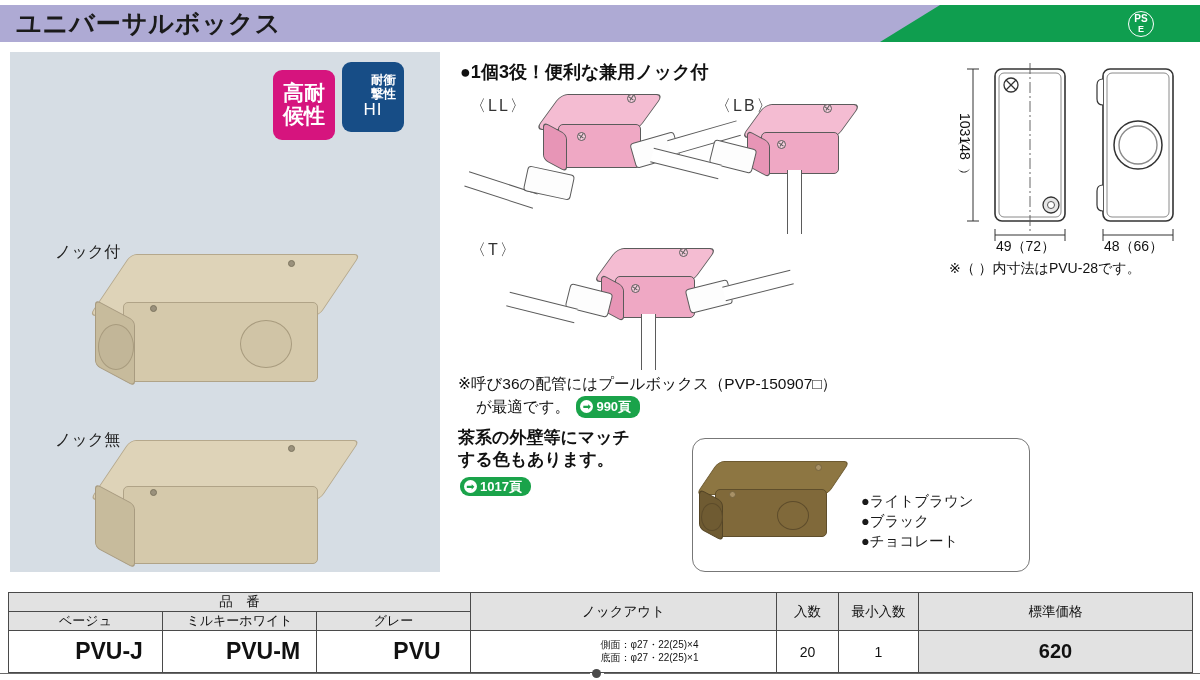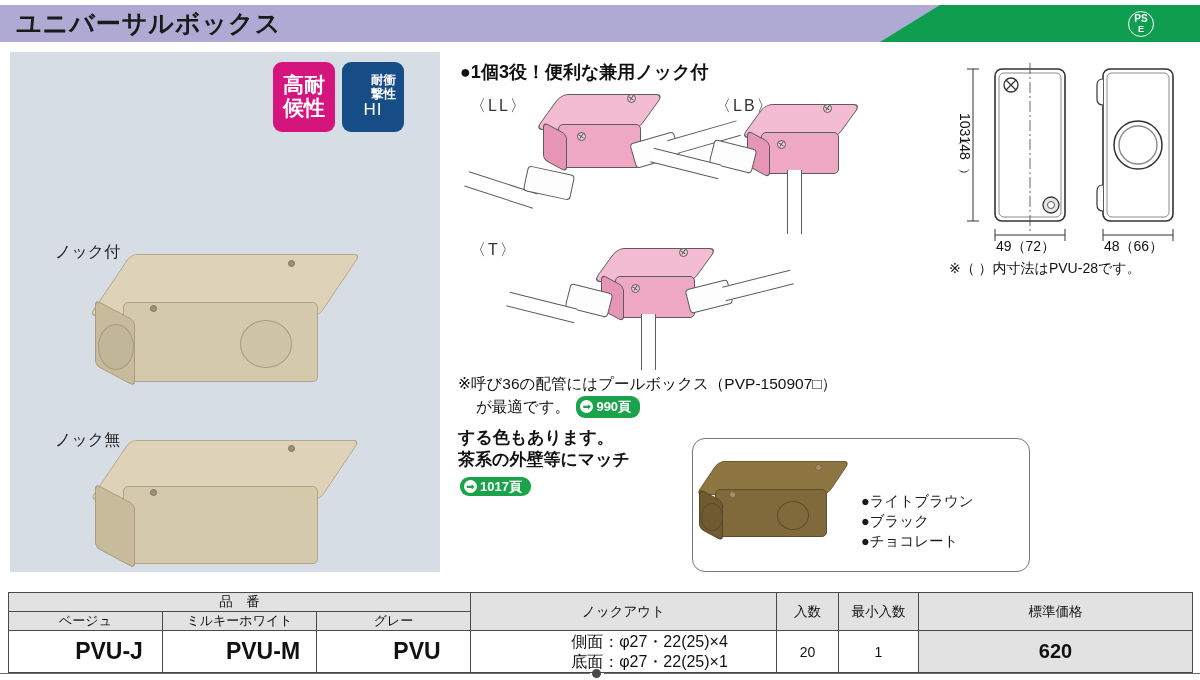--- a/index.html
+++ b/index.html
@@ -158,21 +158,21 @@
 
   
   #table-wrap { position: absolute; left: 8px; top: 592px; width: 1184px; }
   table.spec { width: 100%; border-collapse: collapse; table-layout: fixed; }
   table.spec td, table.spec th {
     border: 1px solid #4a4a4a; text-align: center; color: #111;
   }
   .hdr-cell { background: #e2e2e2; font-size: 13.5px; font-weight: normal; height: 19px; }
   .sub-cell { background: #e2e2e2; font-size: 13px; font-weight: normal; height: 19px; }
   .val-model { font-size: 23px; font-weight: bold; height: 42px; padding-left: 47px; }
-  .val-ko { font-size: 16px; text-align: left; padding-left: 52px; line-height: 1.25; margin-left: 11px; }
+  .val-ko { font-size: 10px; text-align: left; padding-left: 52px; line-height: 1.25; margin-left: 11px; }
   .val-num { font-size: 14px; }
   .val-price { font-size: 20px; font-weight: bold; background: #e2e2e2; }
 
   
   #footer-rule {
     position: absolute; left: 0; top: 668px; width: 1200px; height: 12px;
   }
   .frule { position: absolute; top: 5px; height: 1px; background: #6a6a6a; }
   .fdot {
     position: absolute; left: 592px; top: 1px; width: 9px; height: 9px;
@@ -214,21 +214,21 @@
       <div class="iso-top" style="left:100px; top:388px; width:230px; height:60px; transform: skewX(-34deg);"></div>
       <div class="iso-front" style="left:113px; top:434px; width:195px; height:78px;"></div>
       <div class="iso-side" style="left:85px;  top:442px; width:40px;  height:64px; transform: skewY(28deg);"></div>
       <div class="screw" style="left:140px; top:437px;"></div>
       <div class="screw" style="left:278px; top:393px;"></div>
     </div>
 
     <div style="position:absolute; left:263px; top:10px; display:flex; gap:7px;">
       <div style="width:62px;height:70px;background:#d6147e;border-radius:9px;color:#fff;
                   display:flex;flex-direction:column;align-items:center;justify-content:center;
-                  font-size:21px;font-weight:bold;line-height:1.08;">
+                  font-size:21px;font-weight:bold;line-height:1.08;margin-top:8px;">
         <span>高耐</span>
         <span>候性</span>
       </div>
       <div style="width:62px;height:70px;background:#174d86;border-radius:9px;color:#fff;
                   display:flex;flex-direction:column;align-items:center;justify-content:center;line-height:1.1;">
         <span style="font-size:12.5px;font-weight:bold;padding-left:29px;">耐衝撃性</span>
         <span style="font-size:17px;font-weight:normal;letter-spacing:1px;">HI</span>
       </div>
     </div>
   </div>
@@ -283,22 +283,22 @@
       <div class="l2">
         <span>が最適です。</span>
         <span class="pagetag">
           <span class="arr">➡</span>
           <span>990頁</span>
         </span>
       </div>
     </div>
 
     <div class="brown-msg">
+      <div>茶系の外壁等にマッチ</div>
       <div>する色もあります。</div>
-      <div>茶系の外壁等にマッチ</div>
       <div class="tagline">
         <span class="pagetag">
           <span class="arr">➡</span>
           <span>1017頁</span>
         </span>
       </div>
     </div>
   </div>
 
   <div id="brown-panel">

